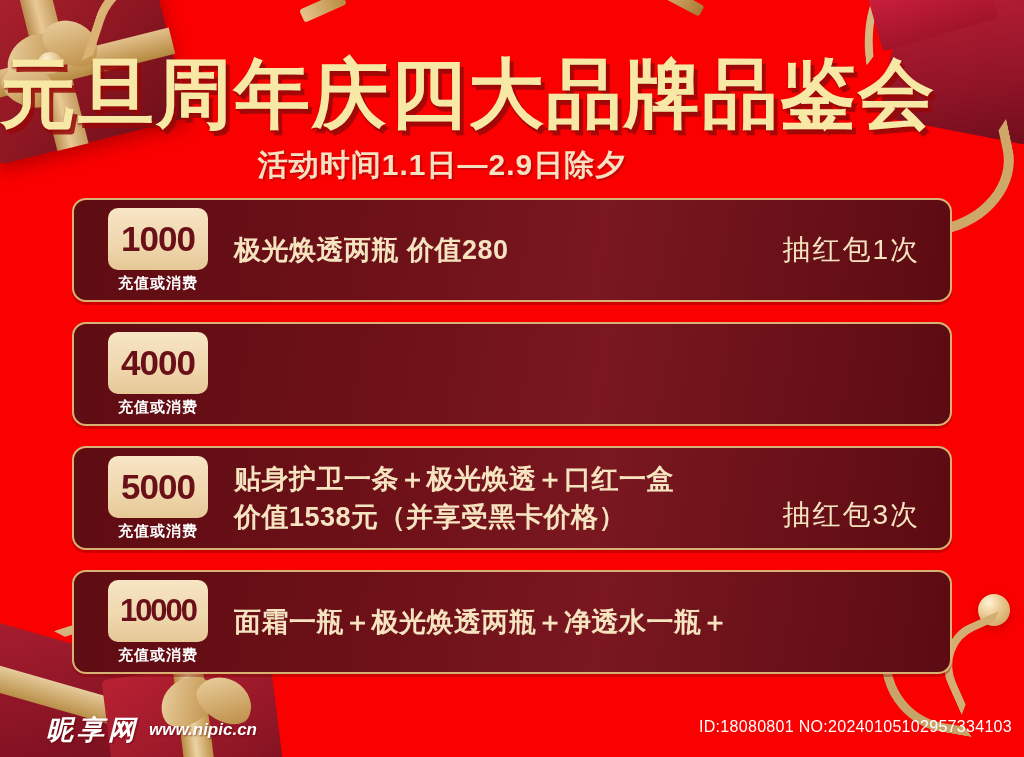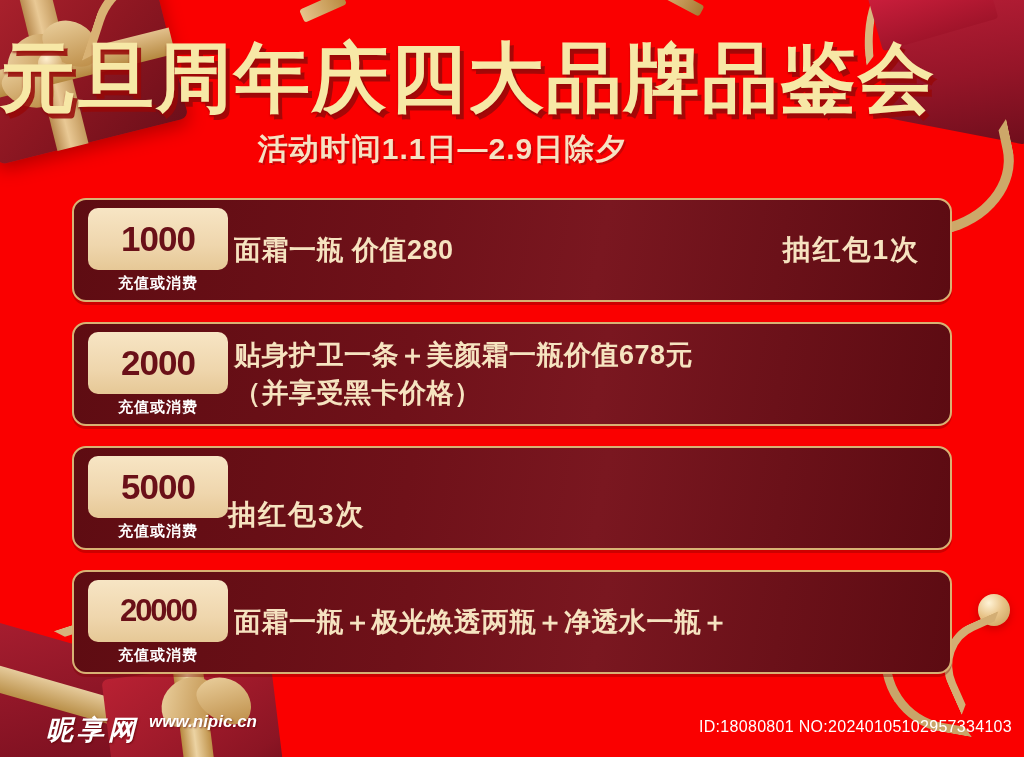--- a/index.html
+++ b/index.html
@@ -140,21 +140,21 @@
     border-color: #d3ae74 transparent transparent #d3ae74;
     border-radius: 60% 0 0 0;
     transform: rotate(-24deg);
   }
   .confetti-a { left: 300px; top: 0px; width: 46px; height: 14px;
     background: linear-gradient(90deg,#e7c48c,#b8893f); transform: rotate(-24deg); border-radius: 3px; }
   .confetti-b { right: 320px; top: -4px; width: 40px; height: 12px;
     background: linear-gradient(90deg,#d8ae71,#a87a34); transform: rotate(28deg); border-radius: 3px; }
 
   
-  .header { position: absolute; left: 0; top: 0; width: 884px; text-align: center; }
+  .header { position: absolute; left: 0; top: 16px; width: 884px; text-align: center; }
   .title {
     margin: 0;
     padding-top: 38px;
     font-size: 76px;
     font-weight: bold;
     letter-spacing: 2px;
     color: #f7e8a6;
     text-shadow: 4px 5px 0 rgba(150,8,8,.85), 0 2px 2px rgba(140,0,0,.6);
     line-height: 1.06;
     white-space: nowrap;
@@ -183,21 +183,21 @@
   }
   .badge-wrap {
     width: 140px;
     flex: 0 0 140px;
     margin-left: 14px;
     text-align: center;
   }
   .badge {
     display: block;
     margin: 0 auto;
-    width: 140px;
+    width: 100px;
     height: 62px;
     line-height: 62px;
     border-radius: 10px;
     background: linear-gradient(180deg,#f7e5c4 0%, #efd6ad 60%, #e6c896 100%);
     color: #6a1018;
     font-size: 35px;
     font-weight: bold;
     letter-spacing: -1px;
   }
   .badge.wide { font-size: 31px; letter-spacing: -2px; }
@@ -218,32 +218,32 @@
     font-size: 27px;
     font-weight: bold;
     letter-spacing: 0.5px;
     line-height: 1.42;
     white-space: nowrap;
   }
   .row-right {
     flex: 0 0 auto;
     padding-right: 30px;
     font-size: 28px;
-    font-weight: bold;
+    font-weight: normal;
     color: #f6e3c0;
     letter-spacing: 2px;
     white-space: nowrap;
   }
   .row.two-line .row-right { align-self: flex-end; padding-bottom: 14px; }
 
   
   .watermark {
     position: absolute;
     left: 46px; top: 712px;
-    display: flex; align-items: flex-start; gap: 10px;
+    display: flex; align-items: center; gap: 10px;
     color: #ffffff;
   }
   .wm-cn {
     font-size: 27px; font-weight: bold; font-style: italic;
     letter-spacing: 4px;
     text-shadow: 1px 1px 2px rgba(90,0,0,.6);
   }
   .wm-url {
     font-size: 17px; font-weight: bold; font-style: italic;
     letter-spacing: 0px;
@@ -298,47 +298,47 @@
   </div>
 
   <div class="rows">
 
     <div class="row r1">
       <div class="badge-wrap">
         <span class="badge">1000</span>
         <span class="badge-label">充值或消费</span>
       </div>
       <div class="row-body">
-        <div class="row-line">面霜一瓶  价值280</div>
+        <div class="row-line">极光焕透两瓶  价值280</div>
       </div>
       <div class="row-right">抽红包1次</div>
     </div>
 
     <div class="row r2 two-line">
       <div class="badge-wrap">
-        <span class="badge">2000</span>
+        <span class="badge">4000</span>
         <span class="badge-label">充值或消费</span>
-      </div>
-      <div class="row-body">
-        <div class="row-line">贴身护卫一条＋美颜霜一瓶价值678元</div>
-        <div class="row-line">（并享受黑卡价格）</div>
       </div>
     </div>
 
     <div class="row r3 two-line">
       <div class="badge-wrap">
         <span class="badge">5000</span>
         <span class="badge-label">充值或消费</span>
       </div>
+      <div class="row-body">
+        <div class="row-line">贴身护卫一条＋极光焕透＋口红一盒</div>
+        <div class="row-line">价值1538元（并享受黑卡价格）</div>
+      </div>
       <div class="row-right">抽红包3次</div>
     </div>
 
     <div class="row r4 two-line">
       <div class="badge-wrap">
-        <span class="badge wide">20000</span>
+        <span class="badge wide">10000</span>
         <span class="badge-label">充值或消费</span>
       </div>
       <div class="row-body">
         <div class="row-line">面霜一瓶＋极光焕透两瓶＋净透水一瓶＋</div>
       </div>
 
     </div>
 
   </div>
 

